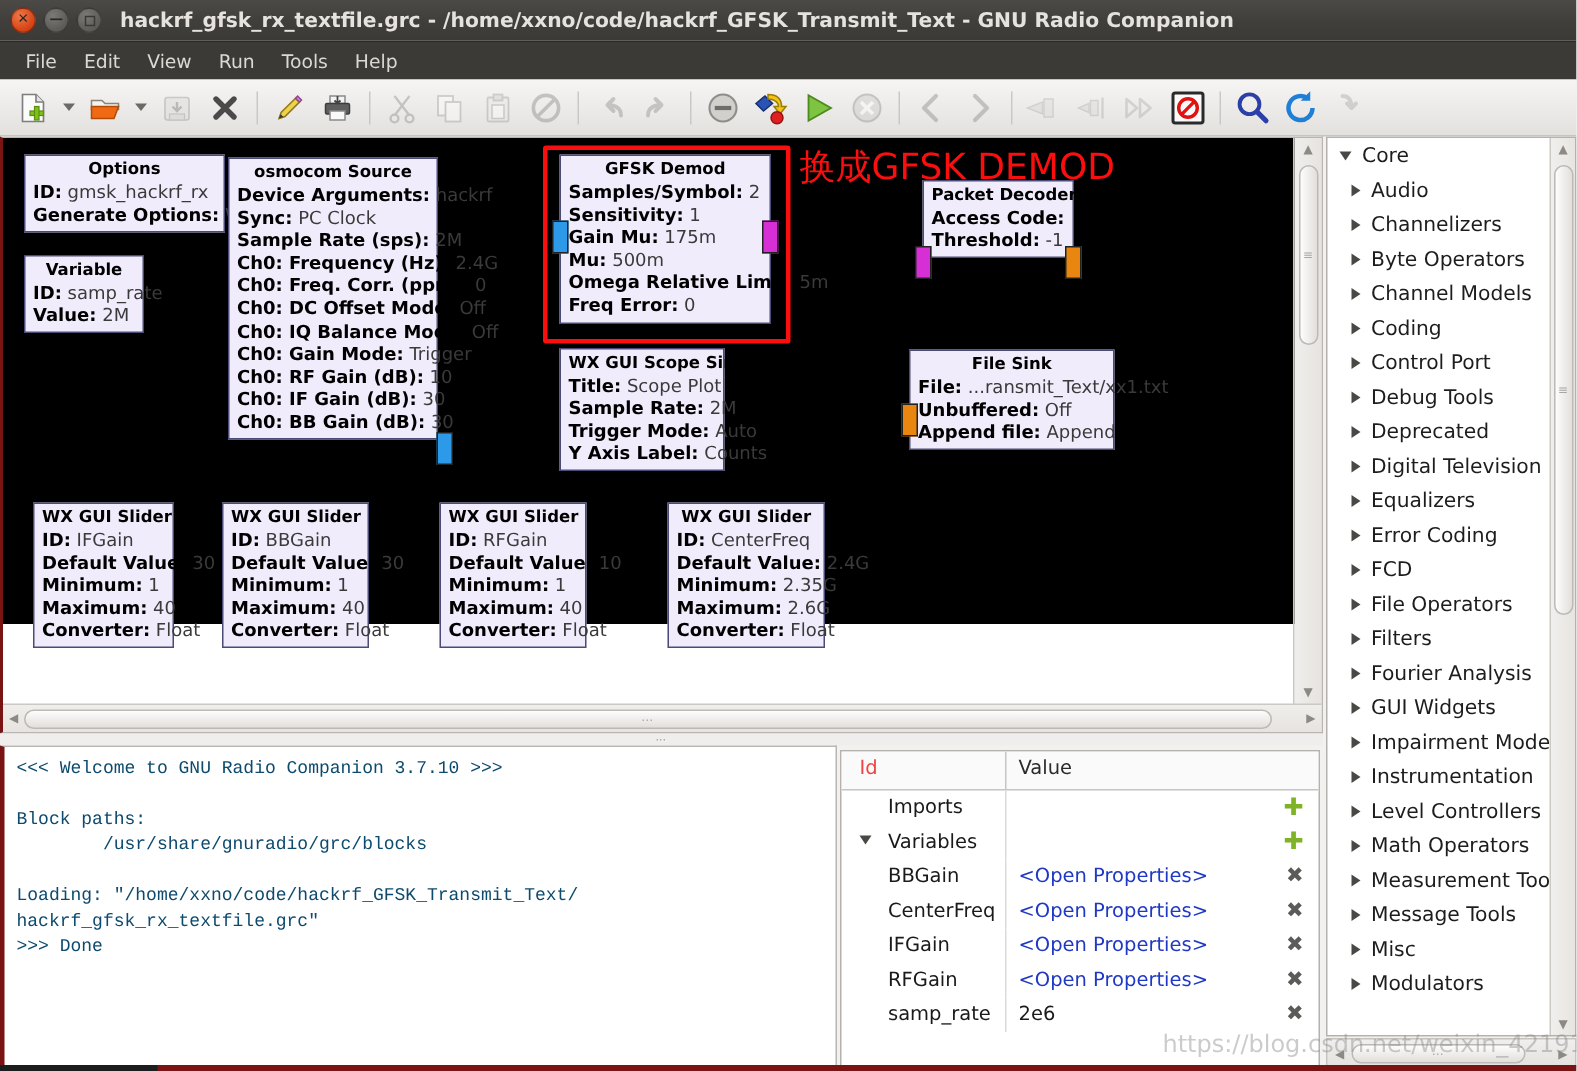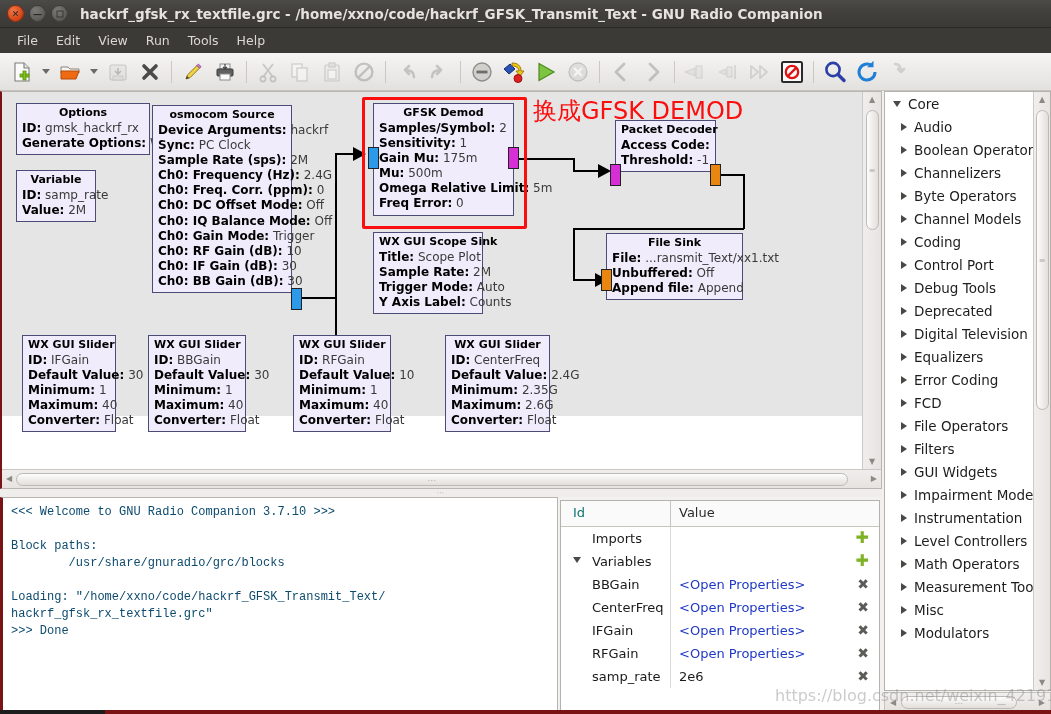--- a/index.html
+++ b/index.html
@@ -55,21 +55,21 @@
   .tsep { width: 1px; height: 22px; background: #cbc8c4; margin: 0 5px; }
   .caret { width: 0; height: 0; border-left: 4px solid transparent; border-right: 4px solid transparent;
            border-top: 5px solid #6d6a66; }
 
   
   .canvaswrap {
     position: absolute; left: 0; top: 91px; width: 882px; height: 398px;
     background: #ffffff; border: 1px solid #b9b5b1; border-left: 2px solid #7a1414;
     overflow: hidden;
   }
-  .canvas { position: absolute; left: 0; top: 0; width: 862px; height: 324px; background: #e5e5e5; }
+  .canvas { position: absolute; left: 0; top: 0; width: 862px; height: 324px; background: #000000; }
 
   
   .blk {
     position: absolute; background: #f0ecfb; border: 1px solid #4b4b78;
     font-size: 11px; color: #000; padding: 2px 5px 3px 5px; line-height: 1.26;
     white-space: nowrap;
   }
   .blk .bt { font-weight: bold; text-align: center; display: block; margin-bottom: 1px; font-size: 11px; }
   .blk .row { font-size: 12px; }
   .blk .k { font-weight: bold; }
@@ -129,21 +129,21 @@
     font-size: 12px; color: #0c4a6e; line-height: 1.42; white-space: pre-wrap;
   }
 
   
   .vars {
     position: absolute; left: 560px; top: 500px; width: 320px; height: 214px;
     background: #ffffff; border: 1px solid #b5b1ad; overflow: hidden;
   }
   .vhead { display: flex; height: 26px; border-bottom: 1px solid #c8c4c0;
            background: #fbfafa; }
-  .vhead .c1 { width: 110px; padding: 4px 0 0 12px; font-size: 13px; color: #0f766e;
+  .vhead .c1 { width: 110px; padding: 4px 0 0 12px; font-size: 13px; color: #ef4444;
                border-right: 1px solid #c8c4c0; }
   .vhead .c2 { flex: 1; padding: 4px 0 0 8px; font-size: 13px; color: #2b2b2b; }
   .vrow { display: flex; height: 23px; align-items: center; position: relative; }
   .vrow .c1 { width: 110px; padding-left: 12px; font-size: 13px; color: #1a1a1a;
               overflow: hidden; white-space: nowrap; border-right: 1px solid #dedad6; height:23px; line-height:23px; }
   .vrow .c1.indent { padding-left: 31px; }
   .vrow .c1.indent2 { padding-left: 31px; }
   .vrow .c2 { flex: 1; padding-left: 8px; font-size: 13px; color: #1a1a1a; }
   .vrow .c2.link { color: #1f39c4; }
   .vrow .act { position: absolute; right: 10px; top: 3px; }
@@ -621,24 +621,20 @@
     <div class="titem">
       <div class="tri down"></div>
       <span>Core</span>
     </div>
     <div class="titem">
         <div class="tri right"></div>
         <span>Audio</span>
       </div>
     <div class="titem">
         <div class="tri right"></div>
-        <span>Boolean Operator</span>
-      </div>
-    <div class="titem">
-        <div class="tri right"></div>
         <span>Channelizers</span>
       </div>
     <div class="titem">
         <div class="tri right"></div>
         <span>Byte Operators</span>
       </div>
     <div class="titem">
         <div class="tri right"></div>
         <span>Channel Models</span>
       </div>
@@ -677,20 +673,24 @@
     <div class="titem">
         <div class="tri right"></div>
         <span>File Operators</span>
       </div>
     <div class="titem">
         <div class="tri right"></div>
         <span>Filters</span>
       </div>
     <div class="titem">
         <div class="tri right"></div>
+        <span>Fourier Analysis</span>
+      </div>
+    <div class="titem">
+        <div class="tri right"></div>
         <span>GUI Widgets</span>
       </div>
     <div class="titem">
         <div class="tri right"></div>
         <span>Impairment Mode</span>
       </div>
     <div class="titem">
         <div class="tri right"></div>
         <span>Instrumentation</span>
       </div>
@@ -698,20 +698,24 @@
         <div class="tri right"></div>
         <span>Level Controllers</span>
       </div>
     <div class="titem">
         <div class="tri right"></div>
         <span>Math Operators</span>
       </div>
     <div class="titem">
         <div class="tri right"></div>
         <span>Measurement Too</span>
+      </div>
+    <div class="titem">
+        <div class="tri right"></div>
+        <span>Message Tools</span>
       </div>
     <div class="titem">
         <div class="tri right"></div>
         <span>Misc</span>
       </div>
     <div class="titem">
         <div class="tri right"></div>
         <span>Modulators</span>
       </div>
 

